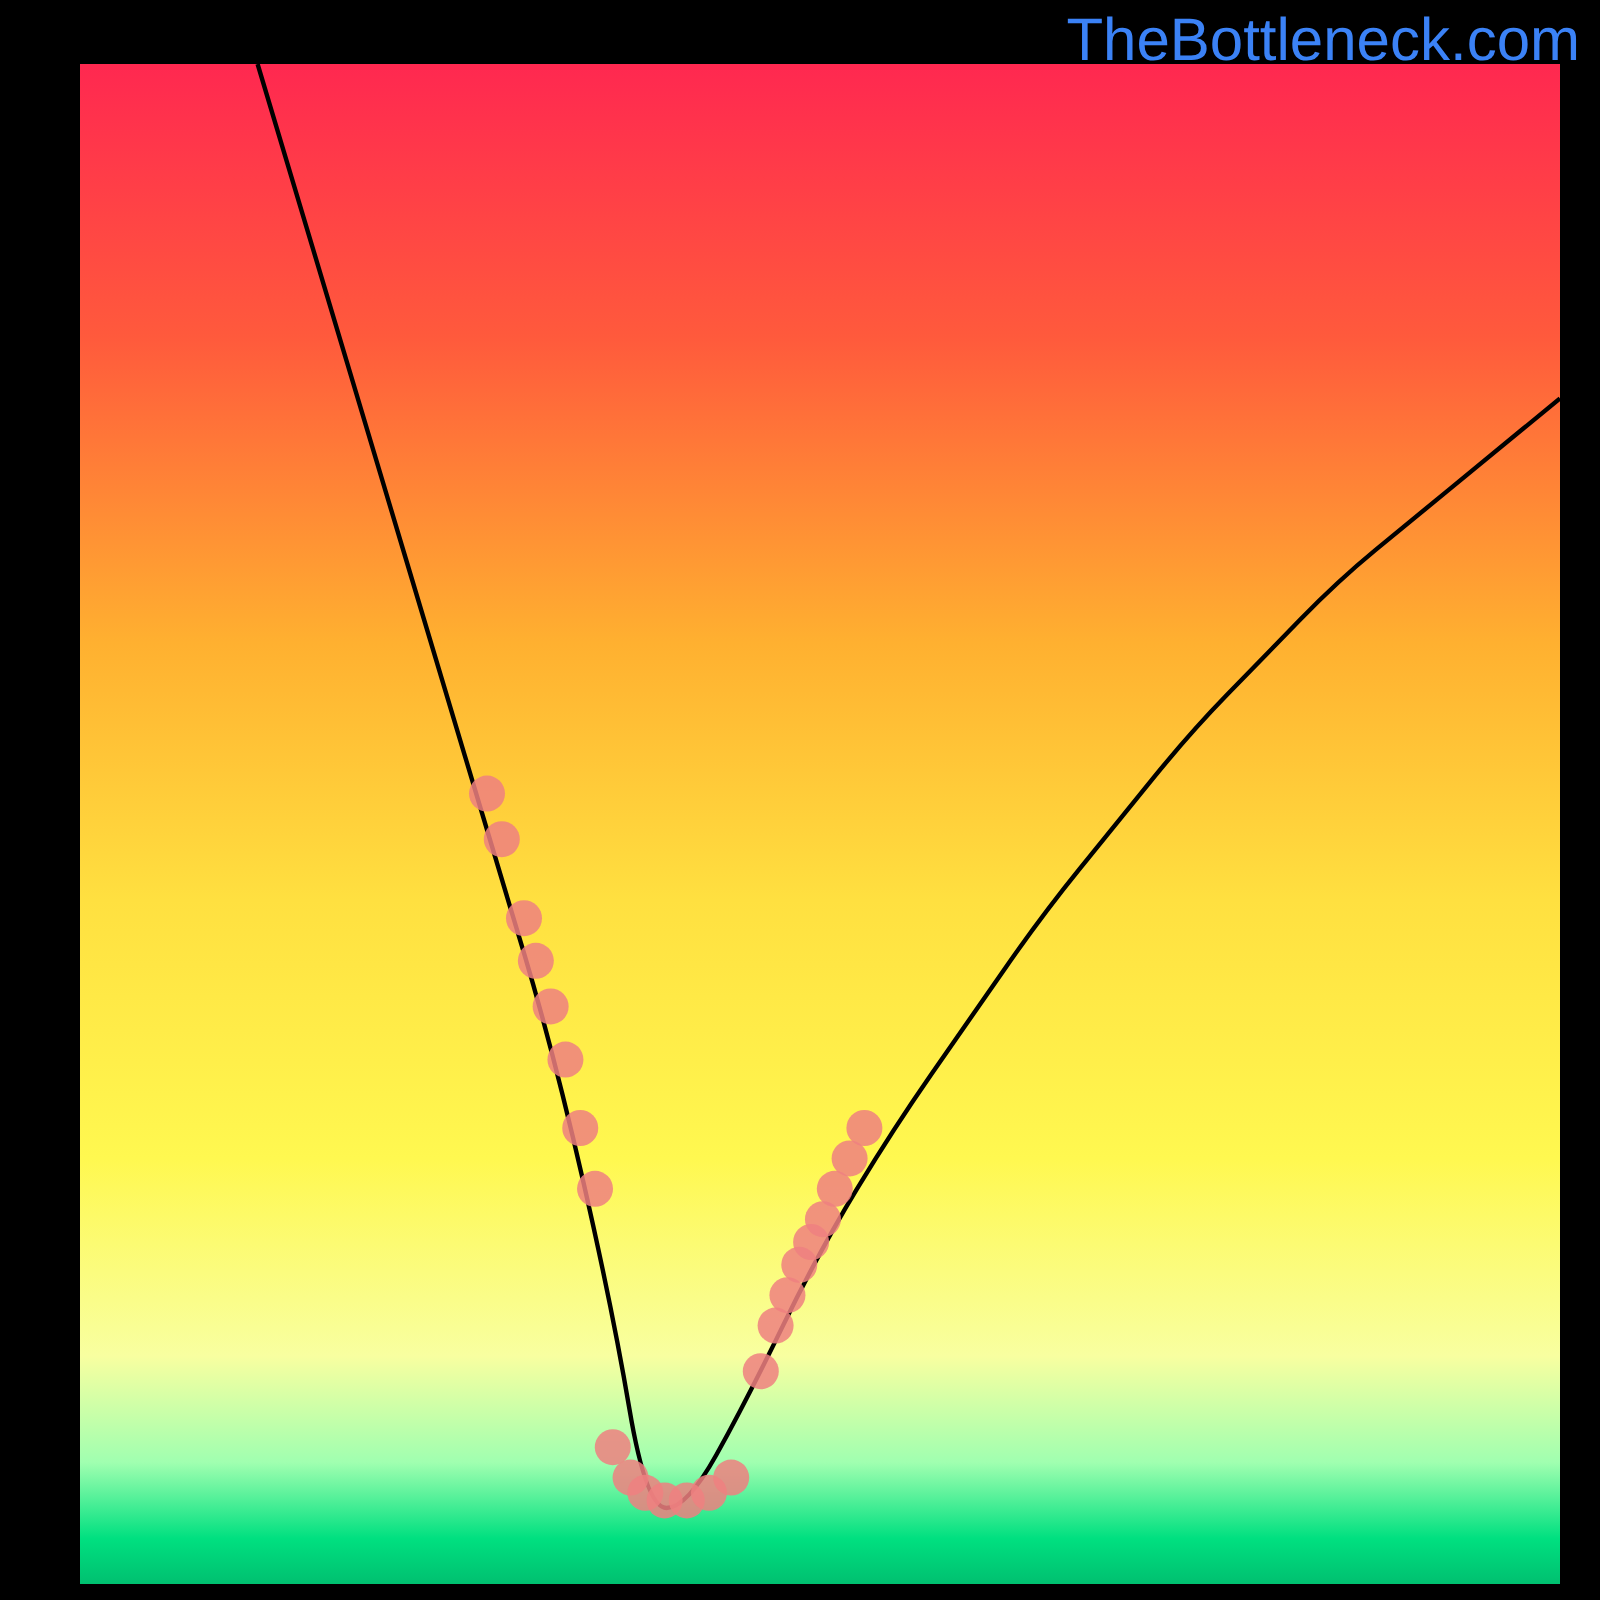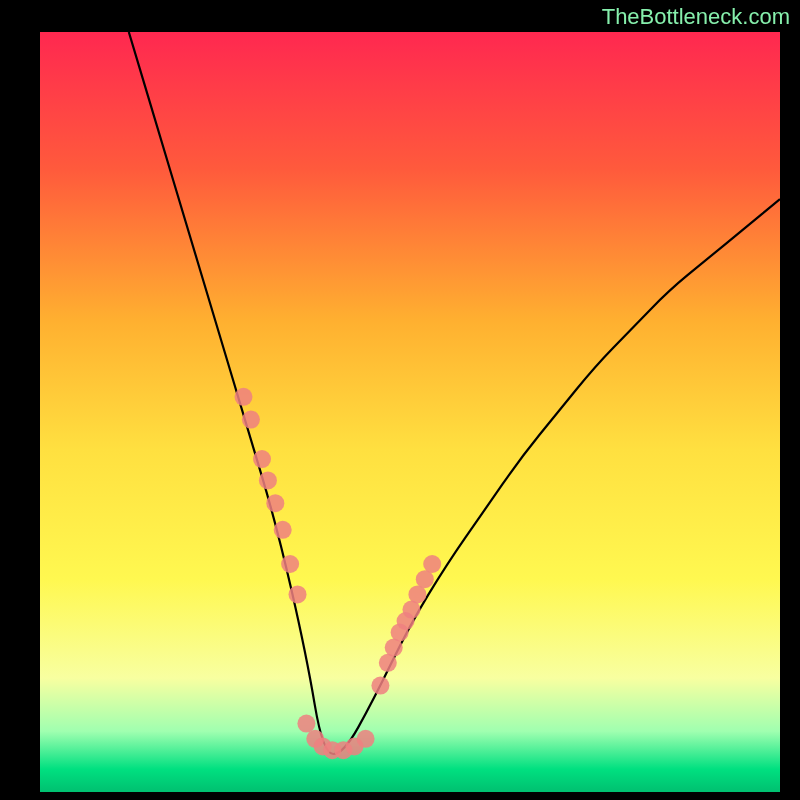--- a/index.html
+++ b/index.html
@@ -12,22 +12,22 @@
     width: 800px;
     height: 800px;
     background: #000;
     position: relative;
     overflow: hidden;
   }
   .watermark {
     position: absolute;
     top: 4px;
     right: 10px;
-    color: #86efac;
-    font-size: 22px;
+    color: #3b82f6;
+    font-size: 30px;
     font-family: Arial, sans-serif;
     z-index: 10;
   }
   .plot {
     position: absolute;
     left: 40px;
     top: 32px;
     width: 740px;
     height: 760px;
   }

